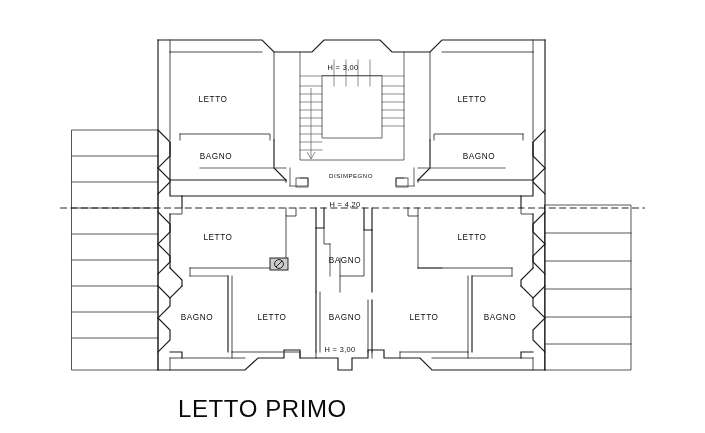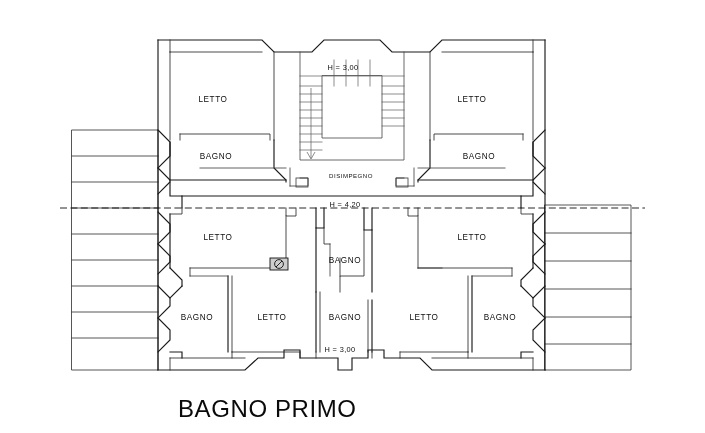--- a/index.html
+++ b/index.html
@@ -269,15 +269,15 @@
 
     <g>
       <text class="corridor-label" x="351" y="176">DISIMPEGNO</text>
       <text class="hlabel" x="343" y="68">H = 3,00</text>
       <text class="hlabel" x="345" y="205">H = 4,20</text>
       <text class="hlabel" x="340" y="350">H = 3,00</text>
     </g>
 
   </svg>
 
-  <div class="title-text" style="left:178px;top:395px;">BAGNO PRIMO</div>
+  <div class="title-text" style="left:178px;top:395px;">LETTO PRIMO</div>
 
 </div>
 
 </body></html>

